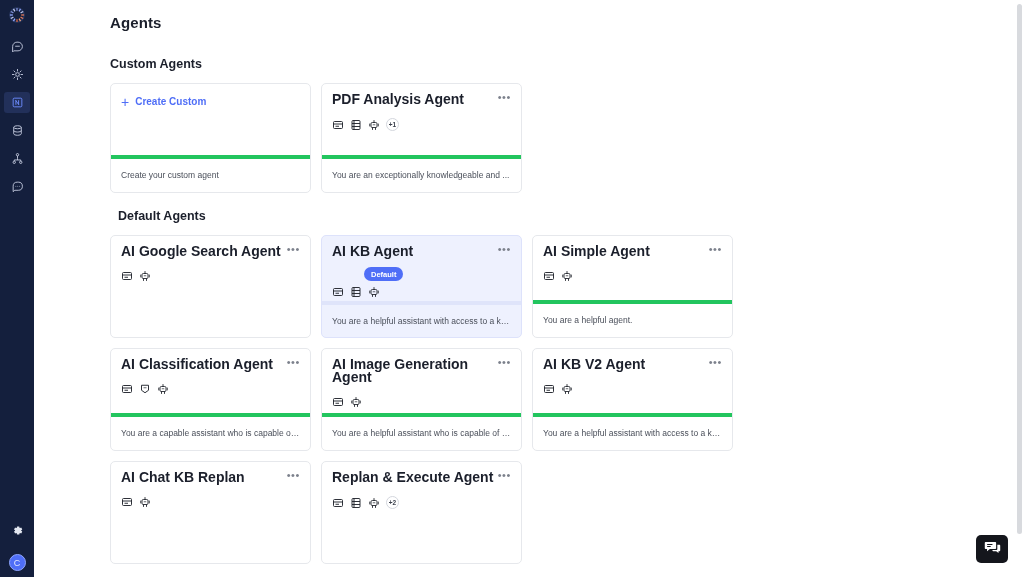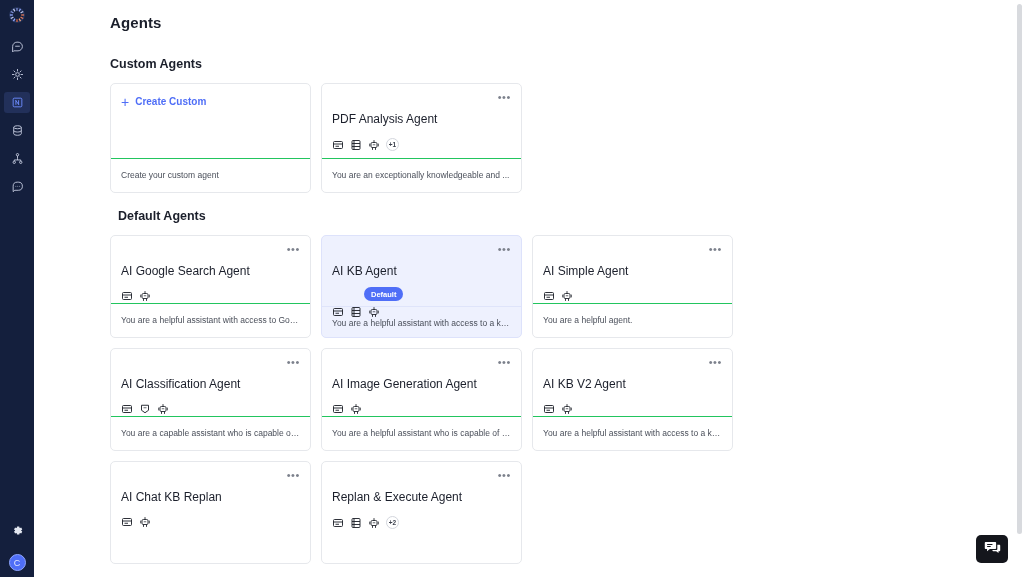--- a/index.html
+++ b/index.html
@@ -82,38 +82,38 @@
 
   .card {
     width: 201px; background: #fff;
     border: 1px solid #e6e8ec; border-radius: 5px;
     display: flex; flex-direction: column;
     overflow: hidden;
   }
   .card.selected { background: #eef1fe; border-color: #dde2fb; gap: 8px; }
   .card-body { padding: 9px 10px 0 10px; flex: 1 1 auto; min-height: 0; }
   .card-head { display: flex; align-items: flex-start; justify-content: space-between; }
-  .card-title { font-size: 12px; font-weight: normal; color: #1b1f2b; line-height: 13px; margin-top: 20px; }
+  .card-title { font-size: 14px; font-weight: bold; color: #1b1f2b; line-height: 13px; }
   .dots { color: #7c818c; font-size: 11px; line-height: 9px; letter-spacing: .6px; cursor: pointer; user-select: none; }
   .badge-default {
     display: inline-block; background: #4f6ef7; color: #fff;
     font-size: 7.5px; font-weight: bold; border-radius: 9px;
     padding: 2.5px 7px; margin-top: 9px; margin-left: 32px;
   }
   .icon-row { display: flex; align-items: center; gap: 6px; margin-top: 12px; }
   .card.selected .icon-row { margin-top: 5px; }
   .tool-icon { width: 12px; height: 12px; display: flex; align-items: center; justify-content: center; }
   .plus-badge {
     width: 13px; height: 13px; border-radius: 50%;
     border: 1px solid #d3d6dd; color: #3a3f4b;
     font-size: 6.5px; font-weight: bold;
     display: flex; align-items: center; justify-content: center;
   }
   .card-foot {
-    border-top: 1px solid #22c55e;
+    border-top: 4px solid #22c55e;
     padding: 11px 10px 12px 10px;
     font-size: 8.5px; color: #4a4f5a;
     white-space: nowrap; overflow: hidden; text-overflow: ellipsis;
   }
   .card.selected .card-foot { border-top-color: #dfe4fa; }
 
   
   .custom-card { height: 110px; }
   .custom-card .card-body { display: flex; flex-direction: column; }
   .default-card { height: 103px; }
@@ -324,21 +324,20 @@
               </span>
               <span class="tool-icon">
                 <svg width="12" height="12" viewBox="0 0 24 24" fill="none" stroke="#23262e" stroke-width="1.8">
                   <rect x="6" y="7" width="12" height="10" rx="2.5"></rect>
                   <path d="M12 3v4M3.5 10v4M20.5 10v4M9 21v-4M15 21v-4" stroke-linecap="round"></path>
                   <path d="M9.5 11.5h5" stroke-width="1.4"></path>
                 </svg>
               </span>
             </div>
           </div>
-          <div class="card-foot">You are a helpful assistant with access to Goo...</div>
         </div>
         <div class="card default-card selected">
           <div class="card-body"><div class="card-head">
               <div class="card-title">AI KB Agent</div>
               <div class="dots">•••</div>
             </div><div class="badge-default">Default</div><div class="icon-row">
               <span class="tool-icon">
                 <svg width="12" height="12" viewBox="0 0 24 24" fill="none" stroke="#23262e" stroke-width="1.9">
                   <rect x="3" y="5" width="18" height="14" rx="2"></rect>
                   <path d="M3 10h18M7 14.5h7"></path>

